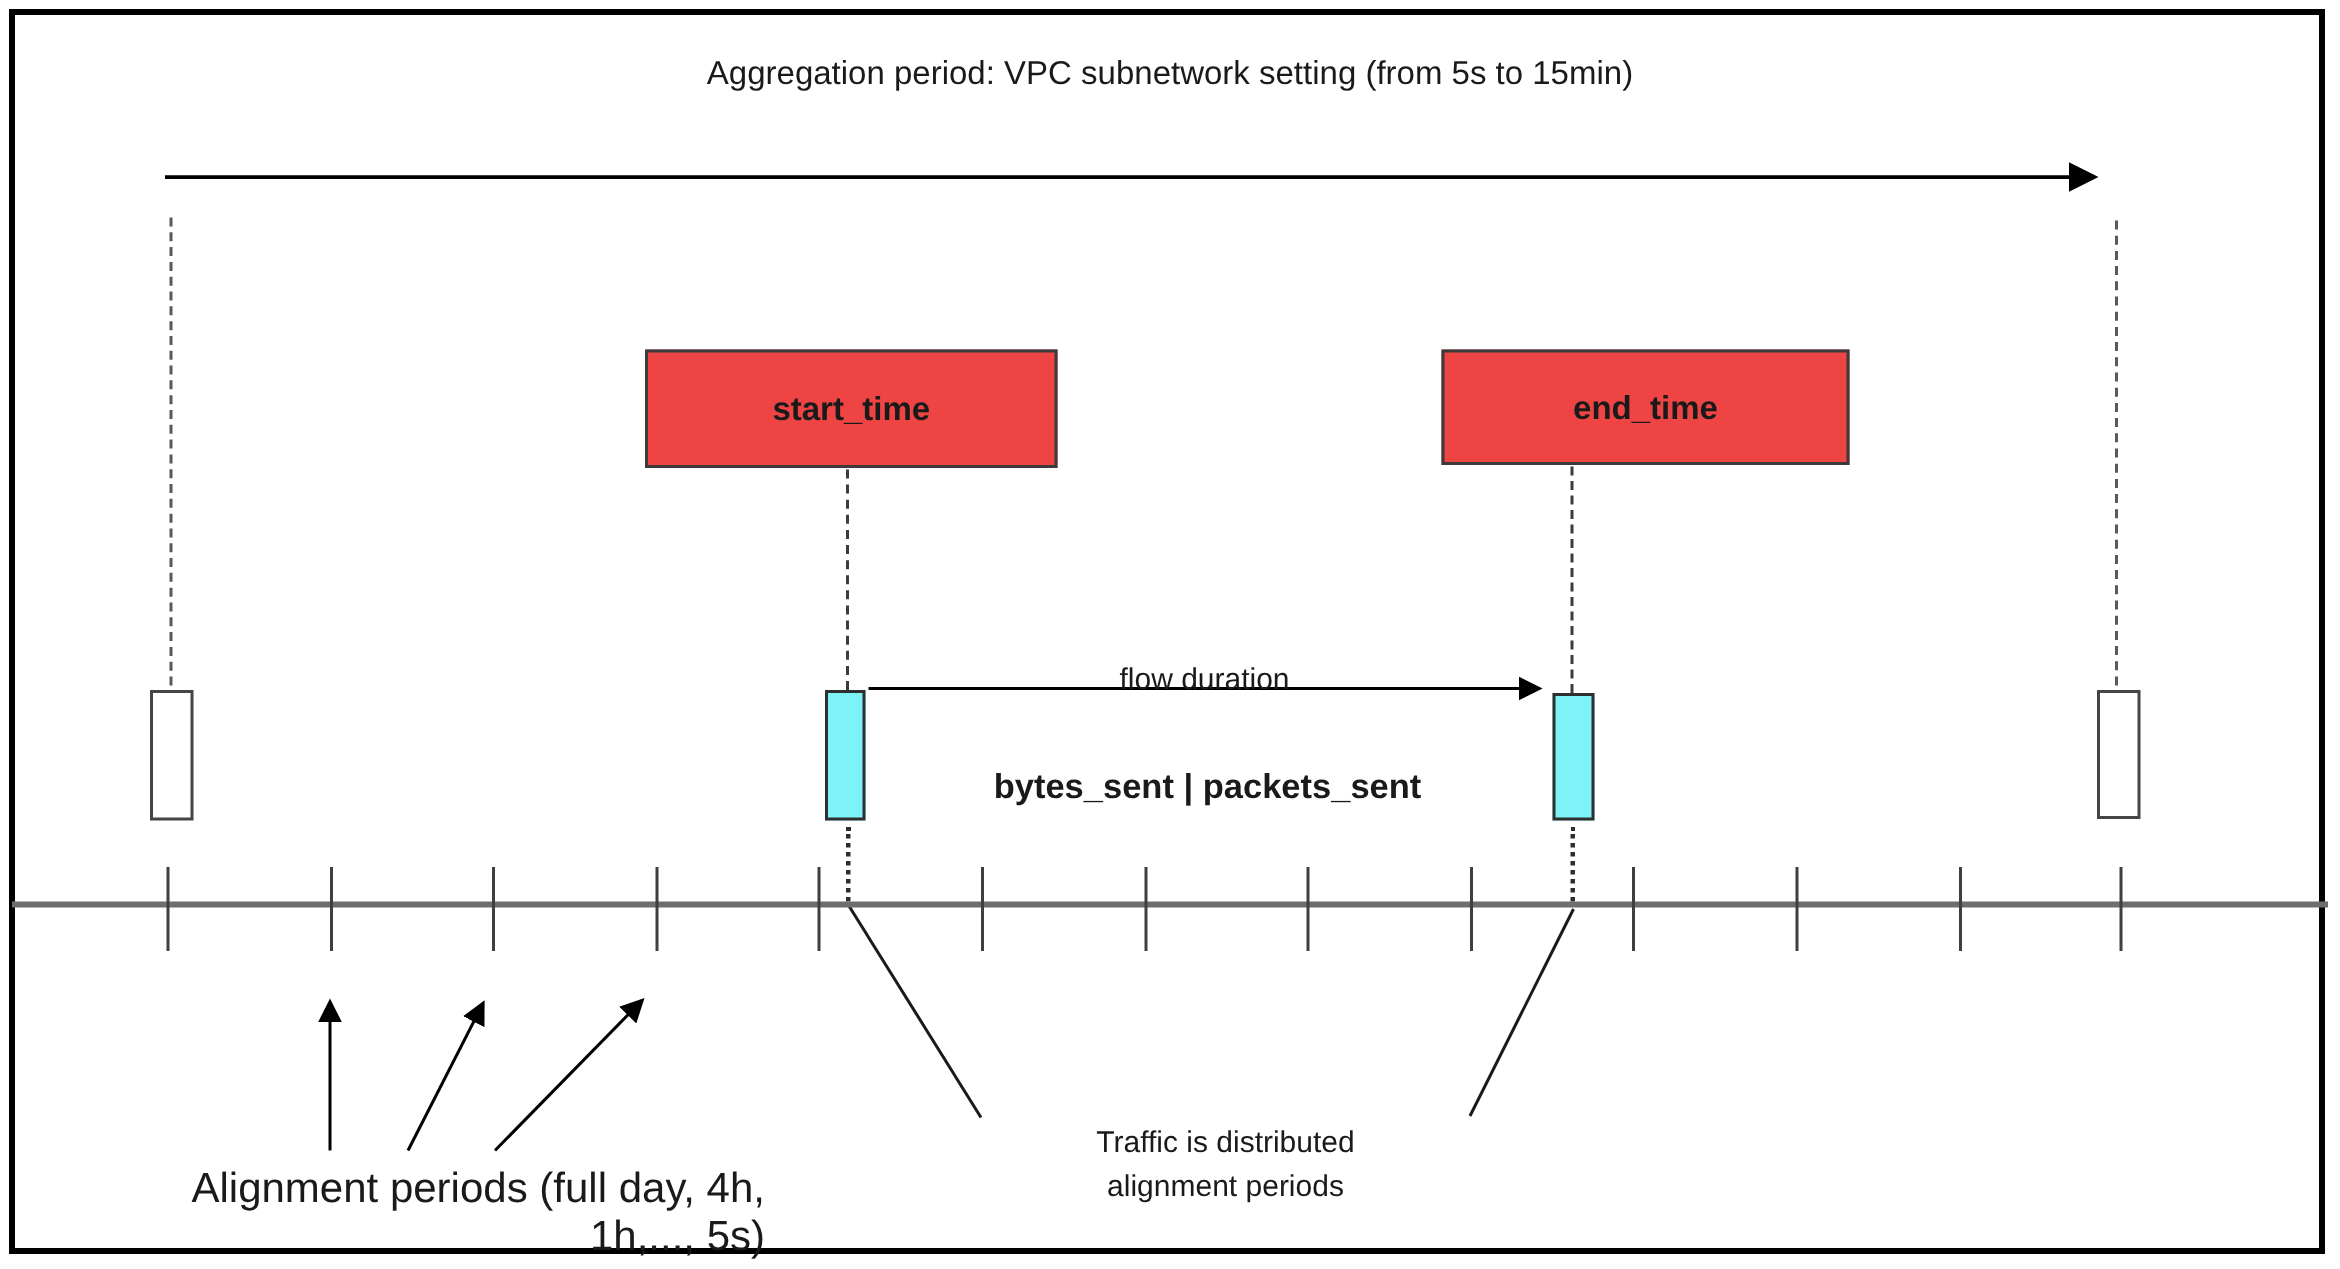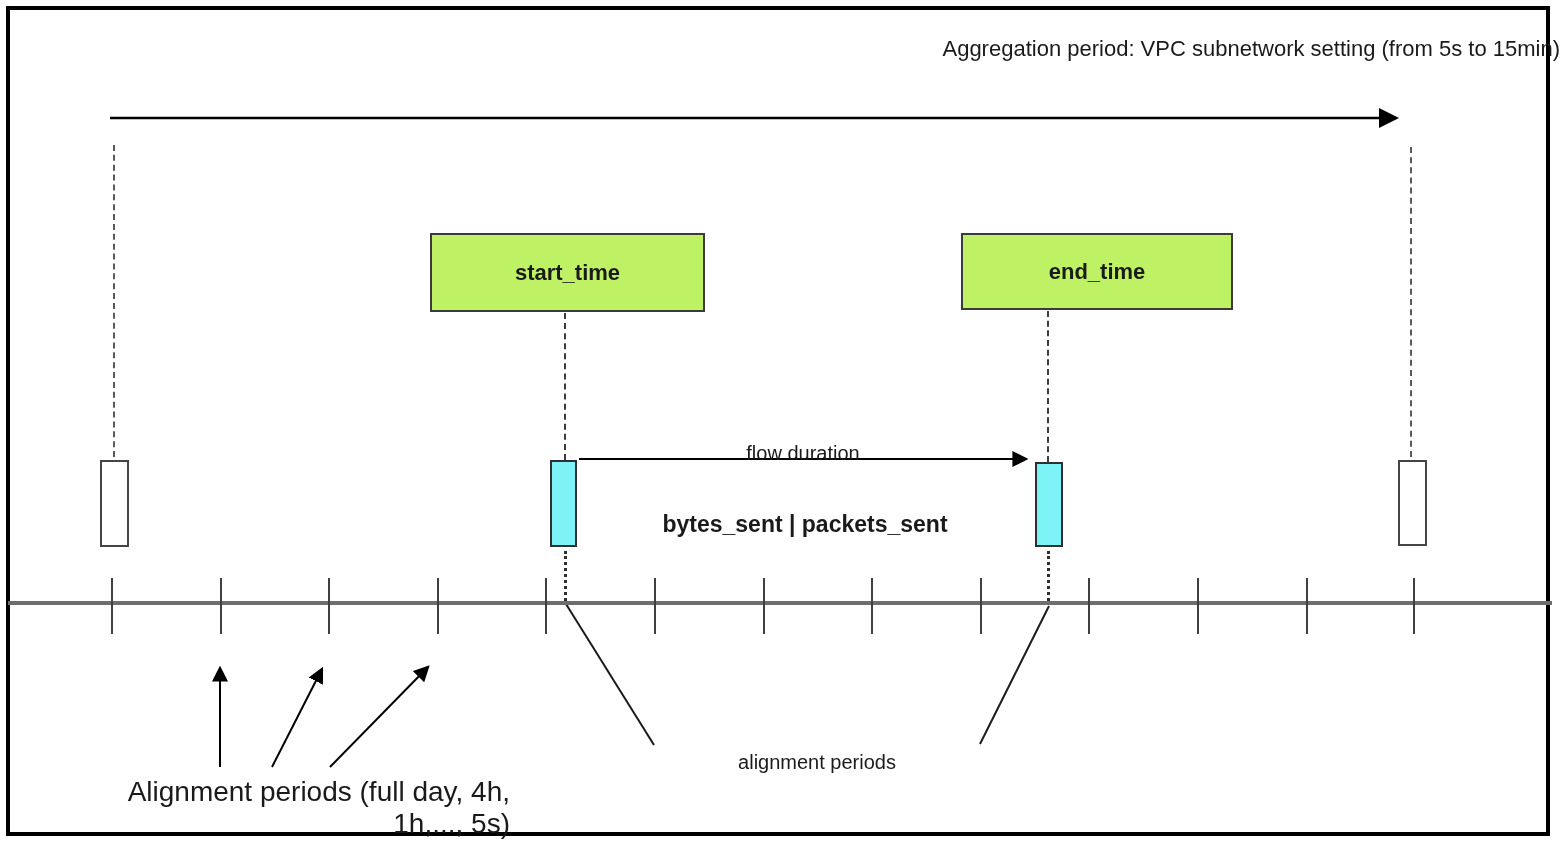--- a/index.html
+++ b/index.html
@@ -1,25 +1,25 @@
 <!DOCTYPE html>
 <html><head>
 <meta charset="utf-8">
 <style>
   html,body{margin:0;padding:0;background:#ffffff;}
   body{width:1560px;height:846px;position:relative;overflow:hidden;
        font-family:"Liberation Sans",sans-serif;color:#1a1a1a;}
   .frame{position:absolute;left:6px;top:6px;width:1544px;height:830px;
          border:4px solid #000;background:#fff;box-sizing:border-box;}
   .abs{position:absolute;}
-  .title{left:0;top:36px;width:1560px;text-align:right;font-size:22px;}
+  .title{left:0;top:36px;width:1560px;text-align:center;font-size:22px;}
   svg.overlay{position:absolute;left:0;top:0;width:1560px;height:846px;pointer-events:none;}
   .dashv{position:absolute;width:0;border-left:2px dashed #595959;}
   .dotv{position:absolute;width:0;border-left:3px dotted #2e2e2e;}
-  .labelbox{position:absolute;background:#bef264;border:2px solid #3b3b3b;
+  .labelbox{position:absolute;background:#ef4444;border:2px solid #3b3b3b;
             display:flex;align-items:center;justify-content:center;
             font-weight:bold;font-size:22px;box-sizing:border-box;}
   .marker-rect{position:absolute;background:#fff;border:2px solid #454545;box-sizing:border-box;}
   .interval-rect{position:absolute;border:2px solid #2f2f2f;box-sizing:border-box;}
   .flow-label{left:703px;top:442px;width:200px;text-align:center;font-size:20px;}
   .metrics-label{left:605px;top:511px;width:400px;text-align:center;font-weight:bold;font-size:23px;}
   .timeline{position:absolute;left:8px;top:601px;width:1544px;height:4px;background:#6e6e6e;}
   .tick{position:absolute;top:578px;width:2px;height:56px;background:#3f3f3f;}
   .align-label{left:50px;top:776px;width:460px;font-size:28px;text-align:right;}
   .traffic-note{left:667px;top:748px;width:300px;text-align:center;font-size:20px;line-height:29px;}
@@ -80,14 +80,15 @@
     <div class="tick" style="left: 871px;"></div>
     <div class="tick" style="left: 980px;"></div>
     <div class="tick" style="left: 1088px;"></div>
     <div class="tick" style="left: 1197px;"></div>
     <div class="tick" style="left: 1306px;"></div>
     <div class="tick" style="left: 1413px;"></div>
   </div>
 
 <div class="abs align-label">Alignment periods (full day, 4h, 1h,..., 5s)</div>
 <div class="abs traffic-note">
+  <div>Traffic is distributed</div>
   <div>alignment periods</div>
 </div>
 
 </body></html>

